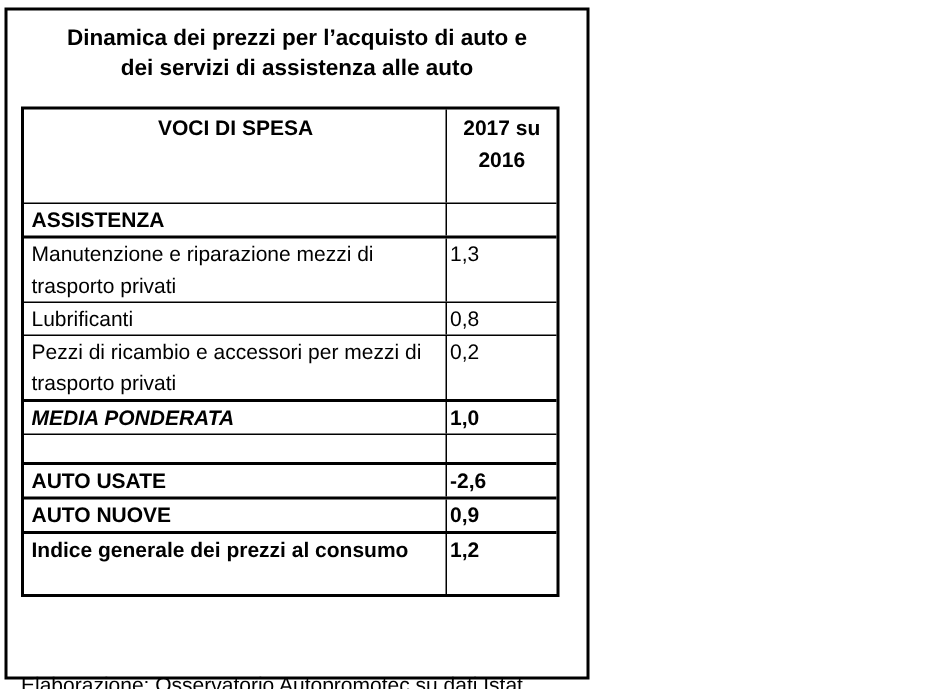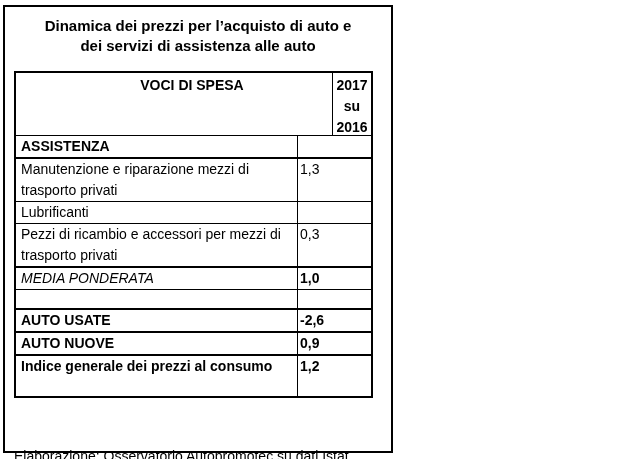--- a/index.html
+++ b/index.html
@@ -37,28 +37,28 @@
   .t-row.thick-top { border-top: 2px solid #000000; }
   .c1 {
     width: 282px;
     border-right: 1px solid #000000;
     padding: 0 4px 0 5px;
   }
   .c2 {
     flex: 1;
     padding: 0 8px 0 2px;
   }
-  .t-header { height: 62px; font-weight: bold; margin-left: 35px; }
+  .t-header { height: 62px; font-weight: bold; }
   .t-header .c1 { text-align: center; padding-top: 2px; }
   .t-header .c2 { text-align: center; padding: 2px 2px 0 2px; }
   .h-21 { min-height: 21px; }
   .h-42 { min-height: 42px; }
   .h-19 { min-height: 19px; }
   .bold { font-weight: bold; }
-  .bold-italic { font-weight: normal; font-style: italic; }
+  .bold-italic { font-weight: bold; font-style: italic; }
   .footer-note {
     position: absolute;
     left: 9px; top: 440px;
     font-size: 14px;
     line-height: 18px;
   }
 </style>
 </head>
 <body>
 
@@ -84,25 +84,26 @@
       <div class="c2"></div>
     </div>
 
     <div class="t-row h-42 thick-top">
       <div class="c1">Manutenzione e riparazione mezzi di trasporto privati</div>
       <div class="c2">1,3</div>
     </div>
 
     <div class="t-row h-21">
       <div class="c1">Lubrificanti</div>
+      <div class="c2">0,8</div>
     </div>
 
     <div class="t-row h-42">
       <div class="c1">Pezzi di ricambio e accessori per mezzi di trasporto privati</div>
-      <div class="c2">0,3</div>
+      <div class="c2">0,2</div>
     </div>
 
 
     <div class="t-row h-21 thick-top">
       <div class="c1 bold-italic">MEDIA PONDERATA</div>
       <div class="c2 bold">1,0</div>
     </div>
 
     <div class="t-row h-19">
       <div class="c1"></div>

